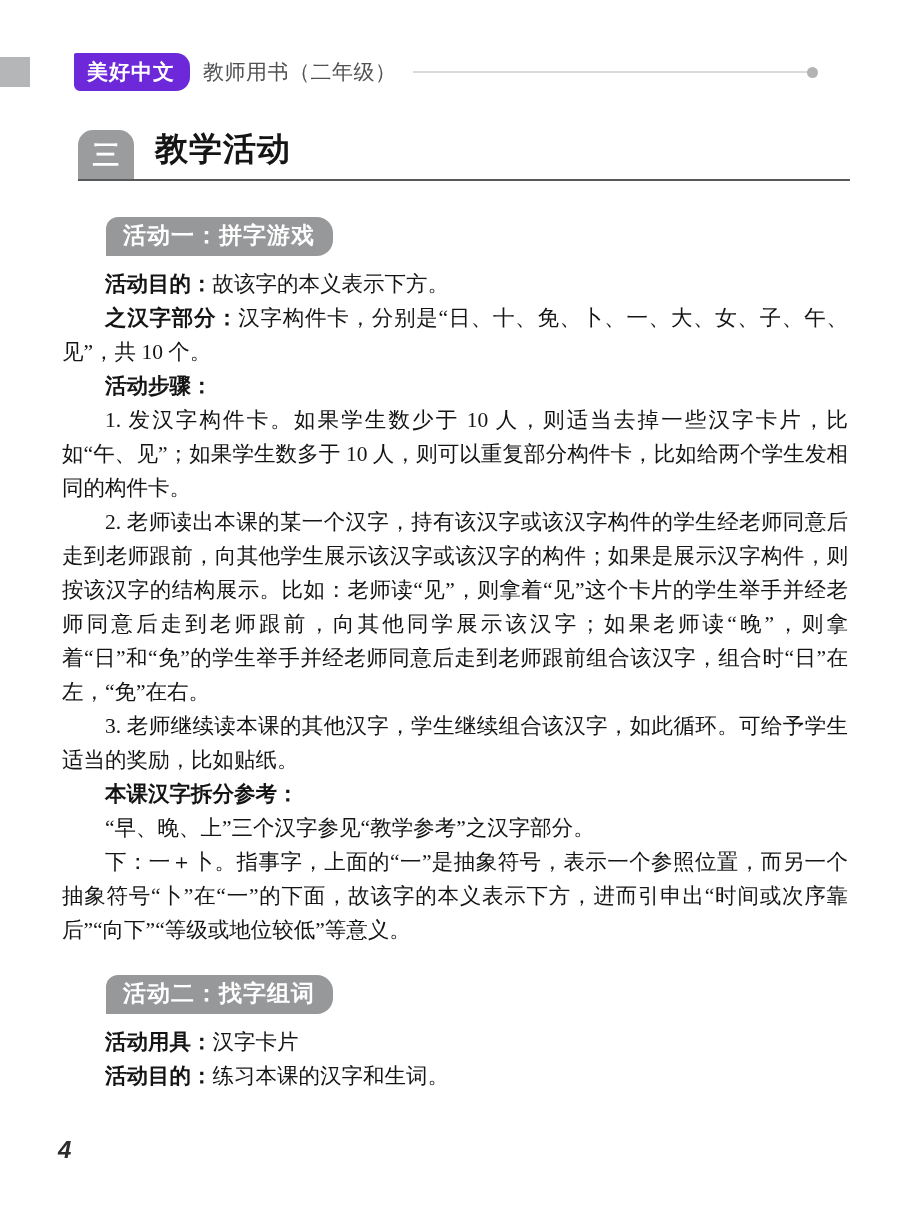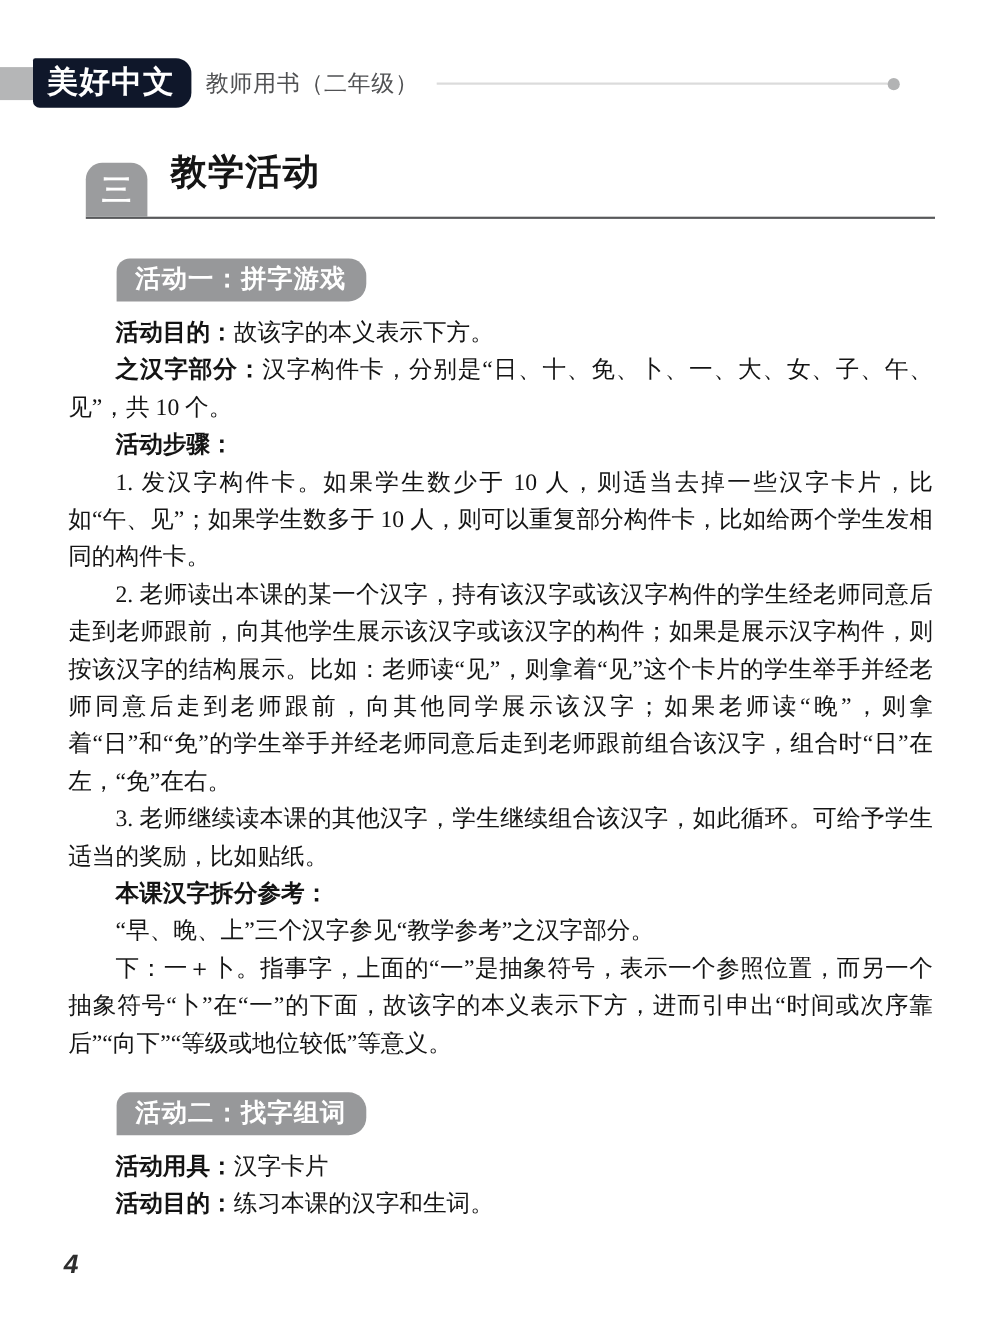--- a/index.html
+++ b/index.html
@@ -17,29 +17,30 @@
     display: flex;
     align-items: center;
     padding-top: 53px;
   }
   .head-strip {
     width: 30px; height: 30px;
     background: #b5b6b7;
     flex: 0 0 auto;
   }
   .brand-badge {
-    background: #0f172a;
+    background: #6d28d9;
     color: #ffffff;
     font-weight: bold;
-    font-size: 28px;
+    font-size: 21px;
     line-height: 1;
     padding: 8px 15px 9px 13px;
     border-radius: 2px 14px 14px 6px;
     letter-spacing: 1px;
     flex: 0 0 auto;
+    margin-left: 44px;
   }
   .head-subtitle {
     color: #505153;
     font-weight: normal;
     font-size: 21px;
     margin-left: 13px;
     letter-spacing: 0.5px;
     flex: 0 0 auto;
   }
   .head-rule {
@@ -74,21 +75,21 @@
     font-weight: bold;
     display: flex;
     align-items: center;
     justify-content: center;
     flex: 0 0 auto;
   }
   .sec-title {
     font-size: 33px;
     font-weight: bold;
     color: #151515;
-    margin: 0 0 18px 21px;
+    margin: 0 0 7px 21px;
     letter-spacing: 1px;
   }
 
   
   .act-badge {
     display: inline-block;
     margin-left: 106px;
     background: #97989a;
     color: #ffffff;
     font-weight: bold;

